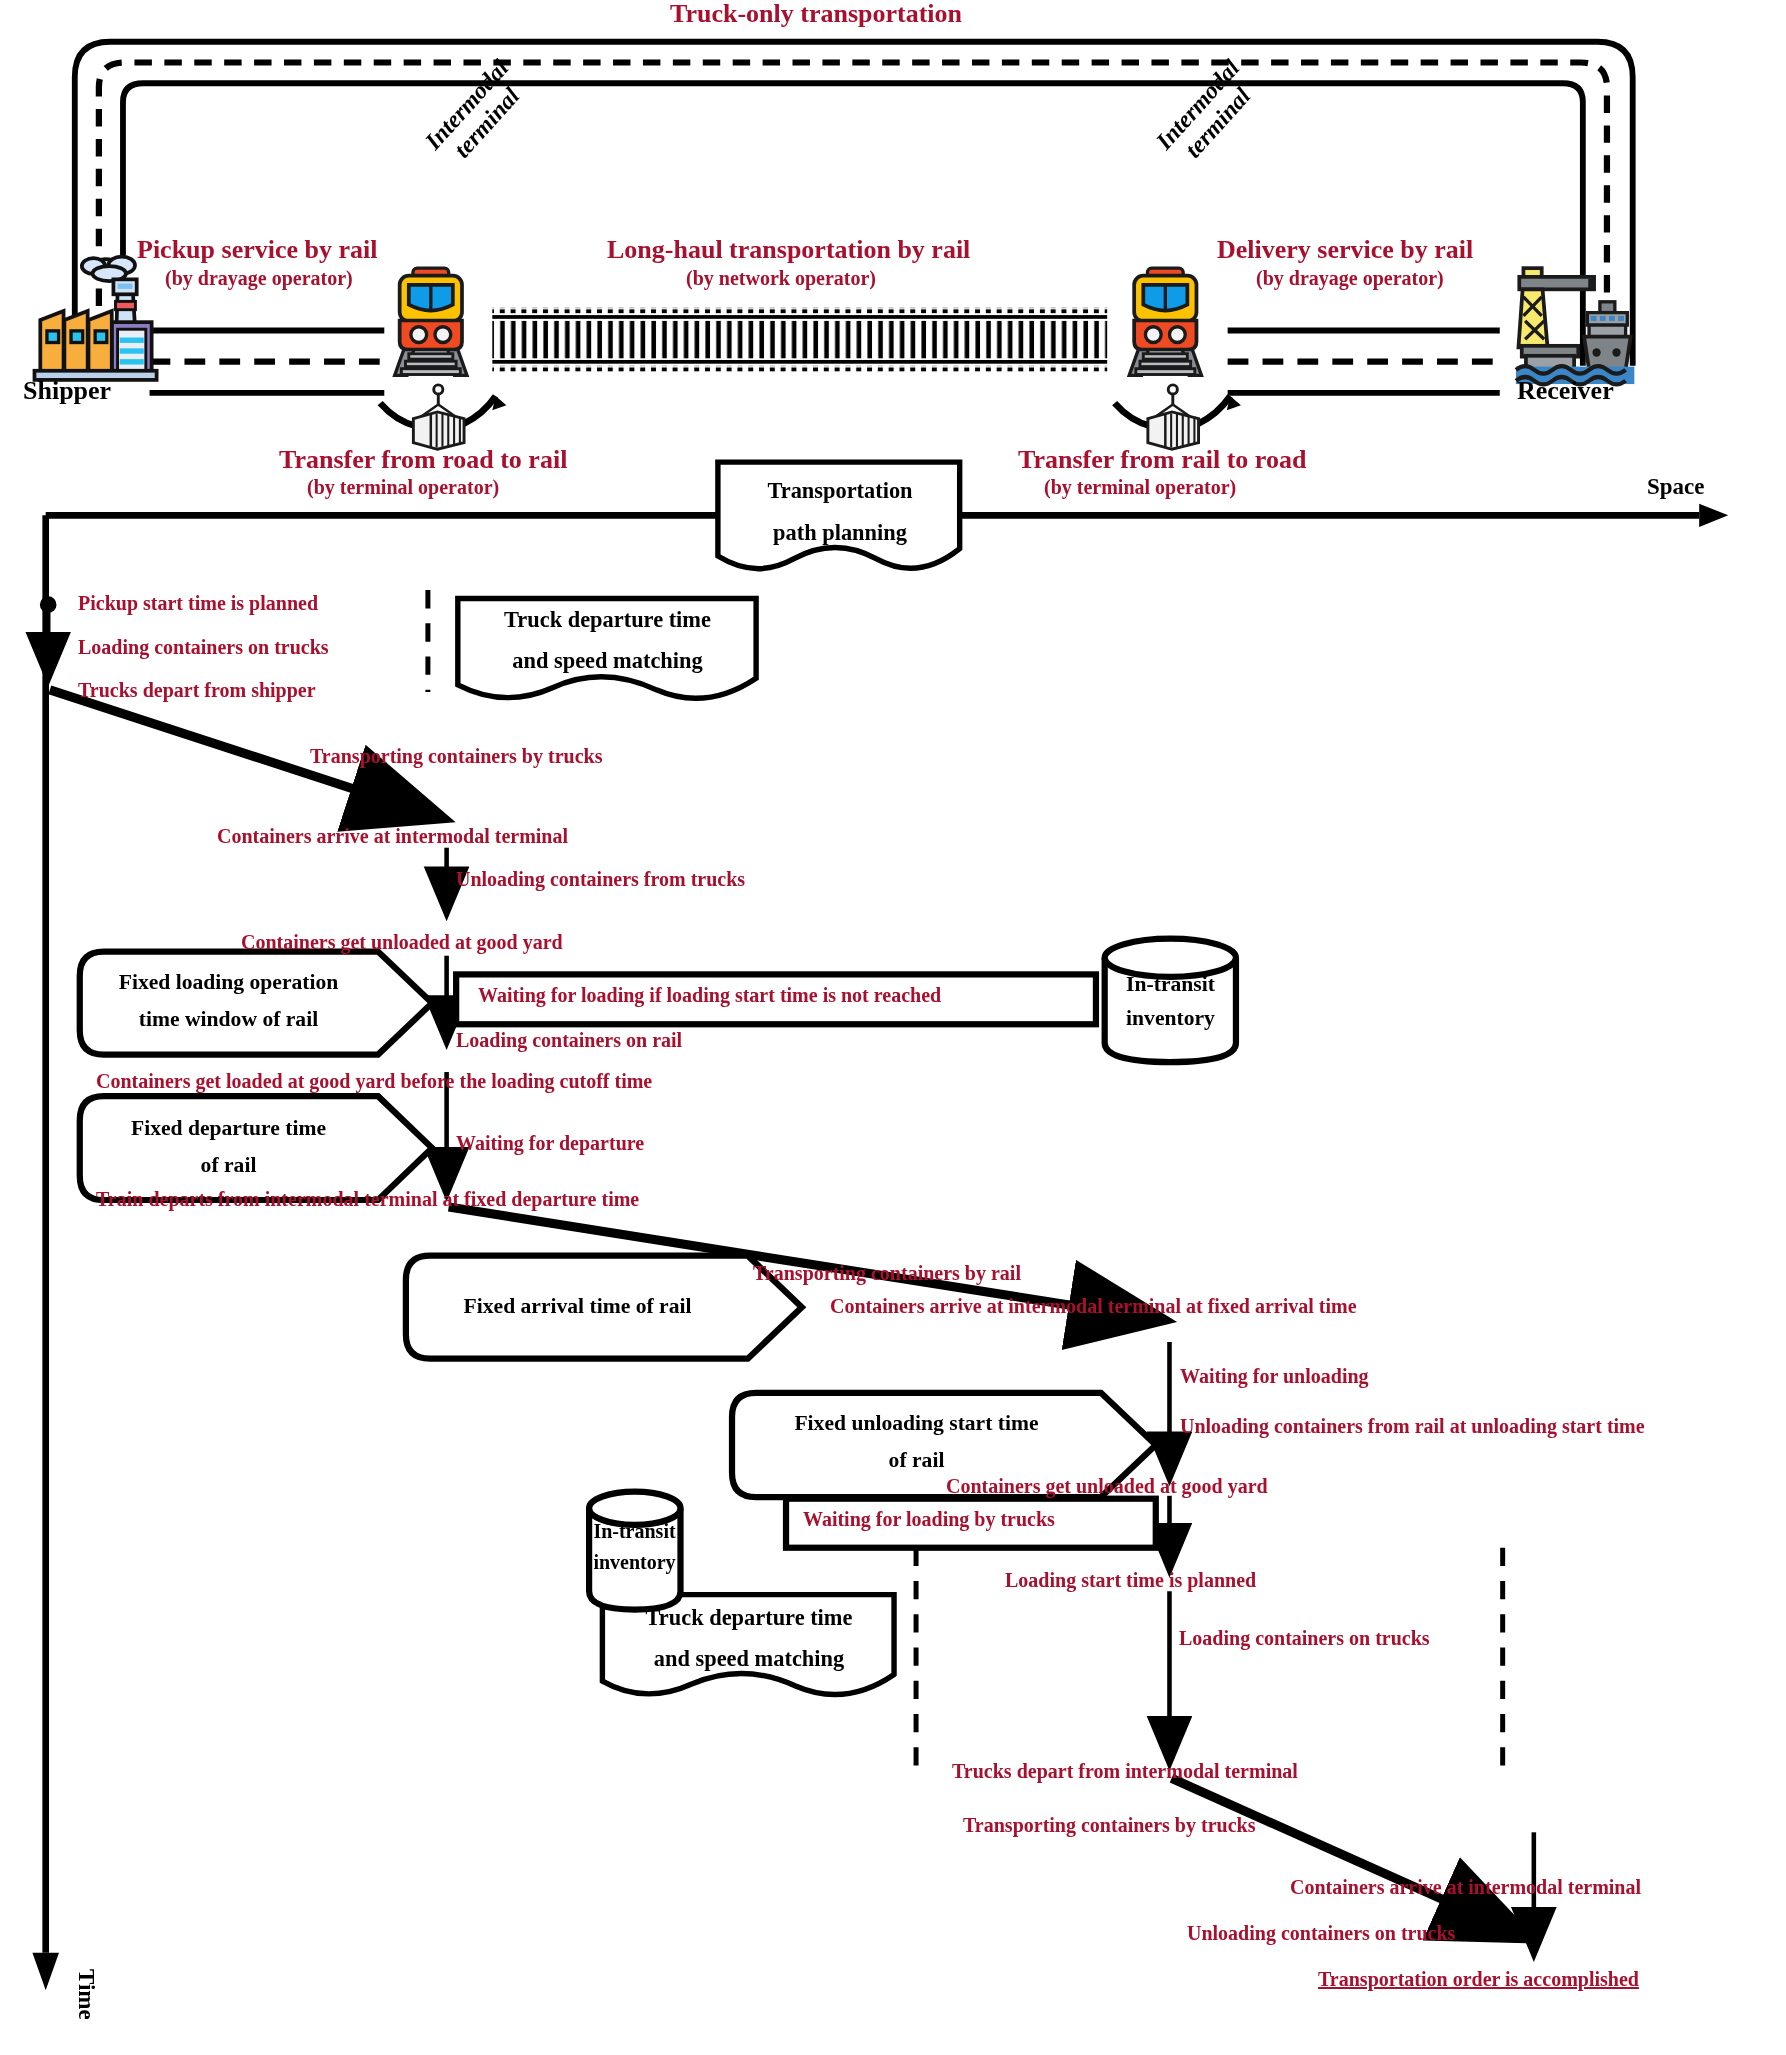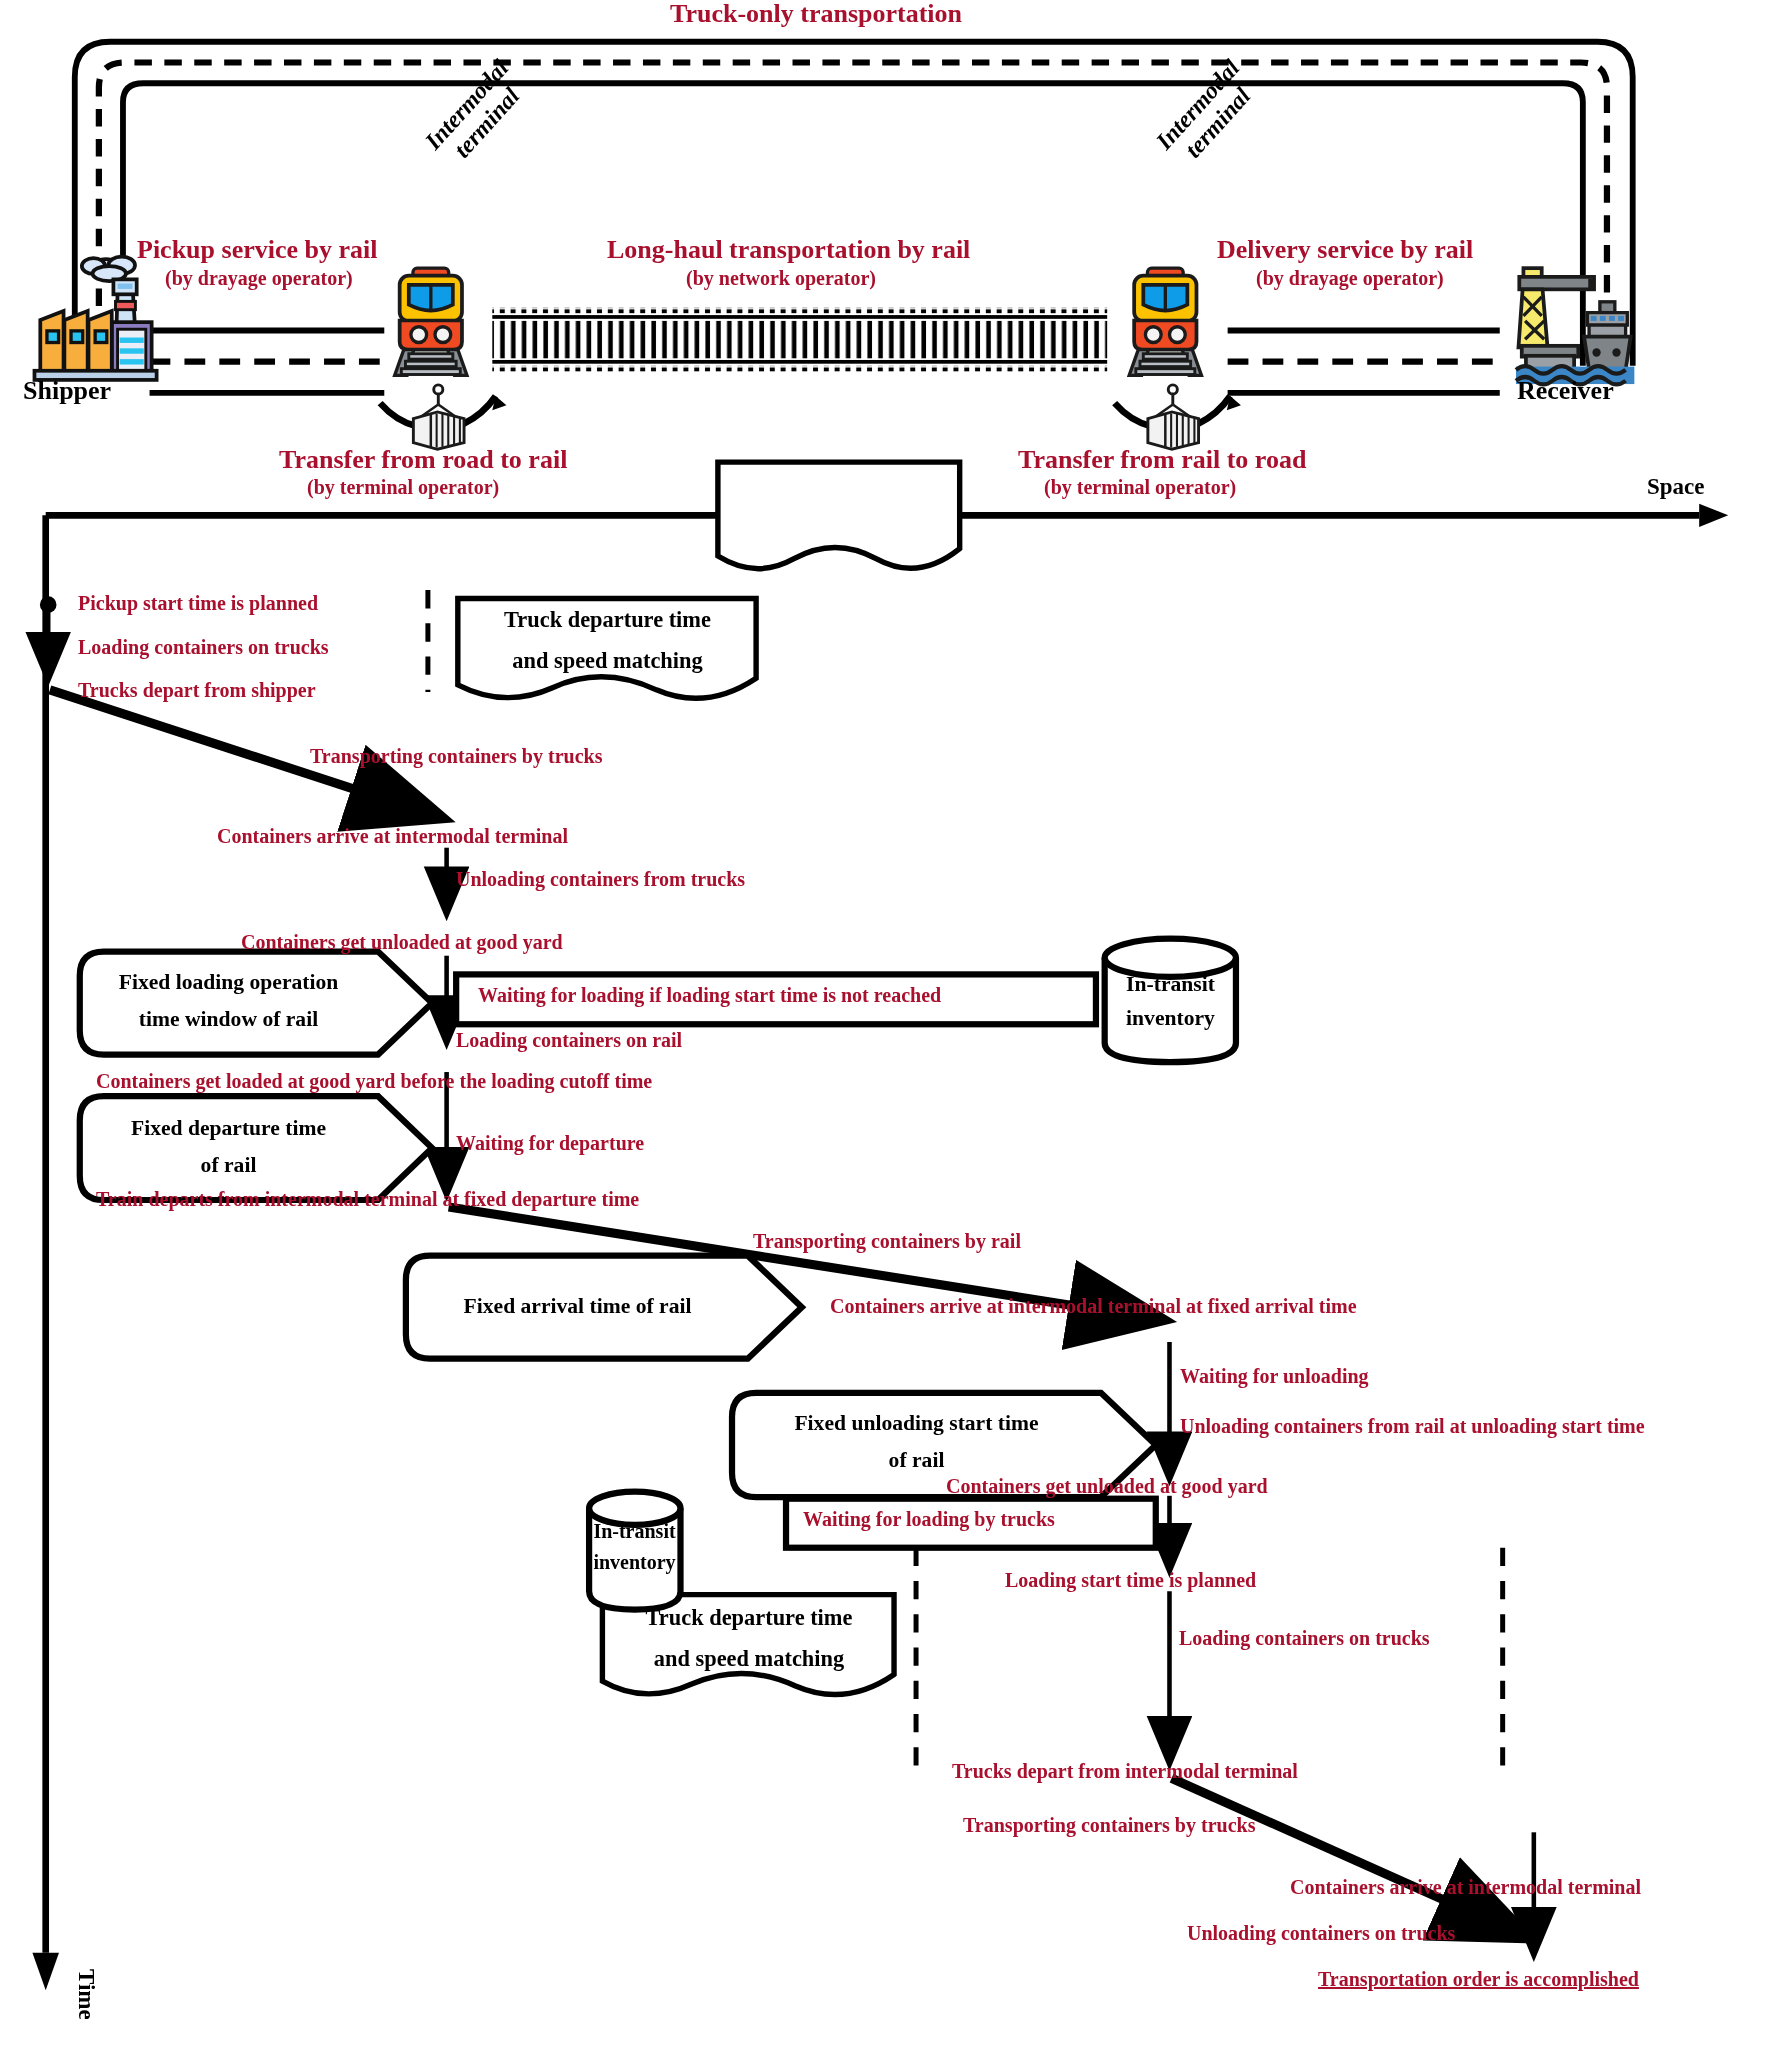--- a/index.html
+++ b/index.html
@@ -316,20 +316,24 @@
 </div>
 <div style="position:absolute;left:1151px;top:137px;transform:rotate(-48deg);transform-origin:left top;
             font-weight:bold;font-style:italic;font-size:24px;color:#000;text-align:center;line-height:1.12;">
   <div>Intermodal</div>
   <div>terminal</div>
 </div>
 
 <div class="axis" style="left:1647px;top:474px;">Space</div>
 <div class="axis vert" style="left:73px;top:1969px;">Time</div>
 
+<div class="lblblk" style="left:728px;top:478px;width:224px;font-size:22.4px;">
+  <div>Transportation</div>
+  <div style="margin-top:16.6px;">path planning</div>
+</div>
 
 <div class="lblblk" style="left:461px;top:607px;width:293px;font-size:22.4px;">
   <div>Truck departure time</div>
   <div style="margin-top:16px;">and speed matching</div>
 </div>
 
 <div class="lblblk" style="left:606px;top:1605px;width:286px;font-size:22.4px;">
   <div>Truck departure time</div>
   <div style="margin-top:16px;">and speed matching</div>
 </div>
@@ -368,21 +372,21 @@
 <div class="lbl flow" style="left:78px;top:637px;">Loading containers on trucks</div>
 <div class="lbl flow" style="left:78px;top:680px;">Trucks depart from shipper</div>
 <div class="lbl flow" style="left:310px;top:746px;">Transporting containers by trucks</div>
 <div class="lbl flow" style="left:217px;top:826px;">Containers arrive at intermodal terminal</div>
 <div class="lbl flow" style="left:456px;top:869px;">Unloading containers from trucks</div>
 <div class="lbl flow" style="left:241px;top:932px;">Containers get unloaded at good yard</div>
 <div class="lbl flow" style="left:456px;top:1030px;text-align:right;">Loading containers on rail</div>
 <div class="lbl flow" style="left:96px;top:1071px;">Containers get loaded at good yard before the loading cutoff time</div>
 <div class="lbl flow" style="left:456px;top:1133px;">Waiting for departure</div>
 <div class="lbl flow" style="left:96px;top:1189px;">Train departs from intermodal terminal at fixed departure time</div>
-<div class="lbl flow" style="left:753px;top:1231px;">Transporting containers by rail</div>
+<div class="lbl flow" style="left:753px;top:1263px;">Transporting containers by rail</div>
 <div class="lbl flow" style="left:830px;top:1296px;text-align:center;">Containers arrive at intermodal terminal at fixed arrival time</div>
 <div class="lbl flow" style="left:1180px;top:1366px;">Waiting for unloading</div>
 <div class="lbl flow" style="left:1180px;top:1416px;">Unloading containers from rail at unloading start time</div>
 <div class="lbl flow" style="left:946px;top:1476px;">Containers get unloaded at good yard</div>
 <div class="lbl flow" style="left:1005px;top:1570px;">Loading start time is planned</div>
 <div class="lbl flow" style="left:1179px;top:1628px;">Loading containers on trucks</div>
 <div class="lbl flow" style="left:952px;top:1761px;">Trucks depart from intermodal terminal</div>
 <div class="lbl flow" style="left:963px;top:1815px;">Transporting containers by trucks</div>
 <div class="lbl flow" style="left:1290px;top:1877px;">Containers arrive at intermodal terminal</div>
 <div class="lbl flow" style="left:1187px;top:1923px;">Unloading containers on trucks</div>

